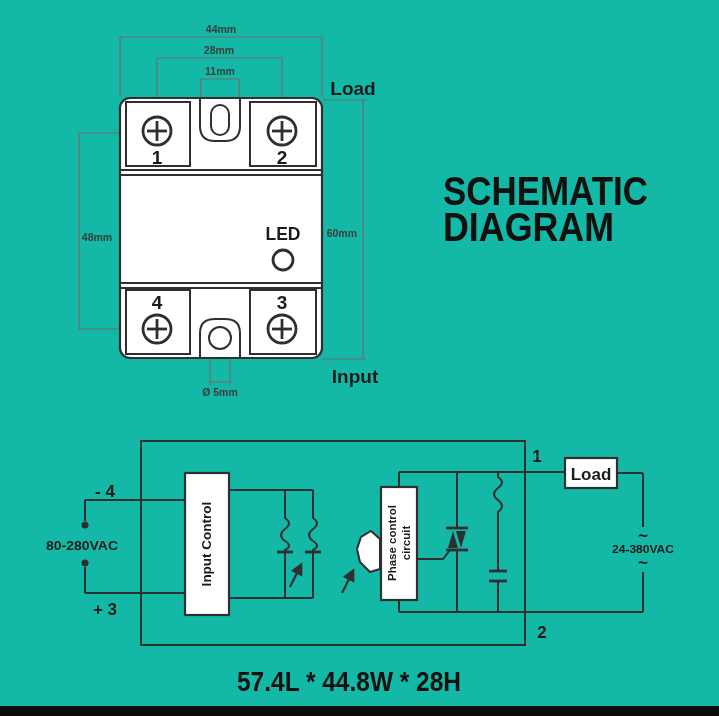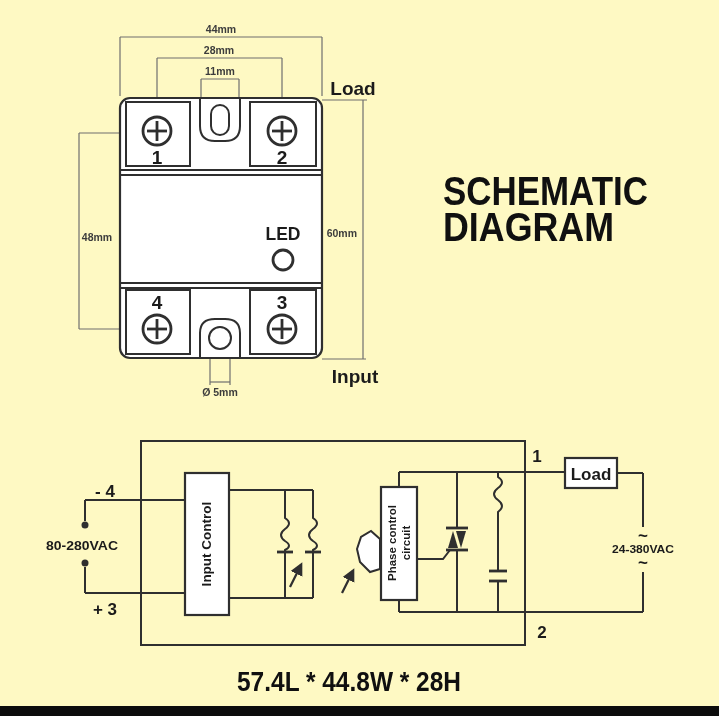--- a/index.html
+++ b/index.html
@@ -1,16 +1,16 @@
 <!DOCTYPE html>
 <html><head>
 <meta charset="utf-8">
 <style>
   html,body{margin:0;padding:0;background:#ffffff;}
-  #page{position:relative;width:719px;height:716px;background:#fef9c3;overflow:hidden;
+  #page{position:relative;width:719px;height:716px;background:#14b8a6;overflow:hidden;
         font-family:"Liberation Sans",sans-serif;text-decoration:underline;}
   svg{position:absolute;left:0;top:0;}
   svg text{font-family:"Liberation Sans",sans-serif;fill:#1b1b1b;}
   .ln   {stroke:#2f2f2f;stroke-width:2.2;fill:none;}
   .ln2  {stroke:#2f2f2f;stroke-width:2;fill:none;}
   .lnT  {stroke:#2f2f2f;stroke-width:2.8;fill:none;}
   .dim  {stroke:#6e6e6e;stroke-width:1.2;fill:none;}
   .fillI{fill:#2f2f2f;stroke:none;}
   .boxF {fill:#ffffff;}
   .tDim {font-size:10.5px;font-weight:700;fill:#3c3c3c;}

